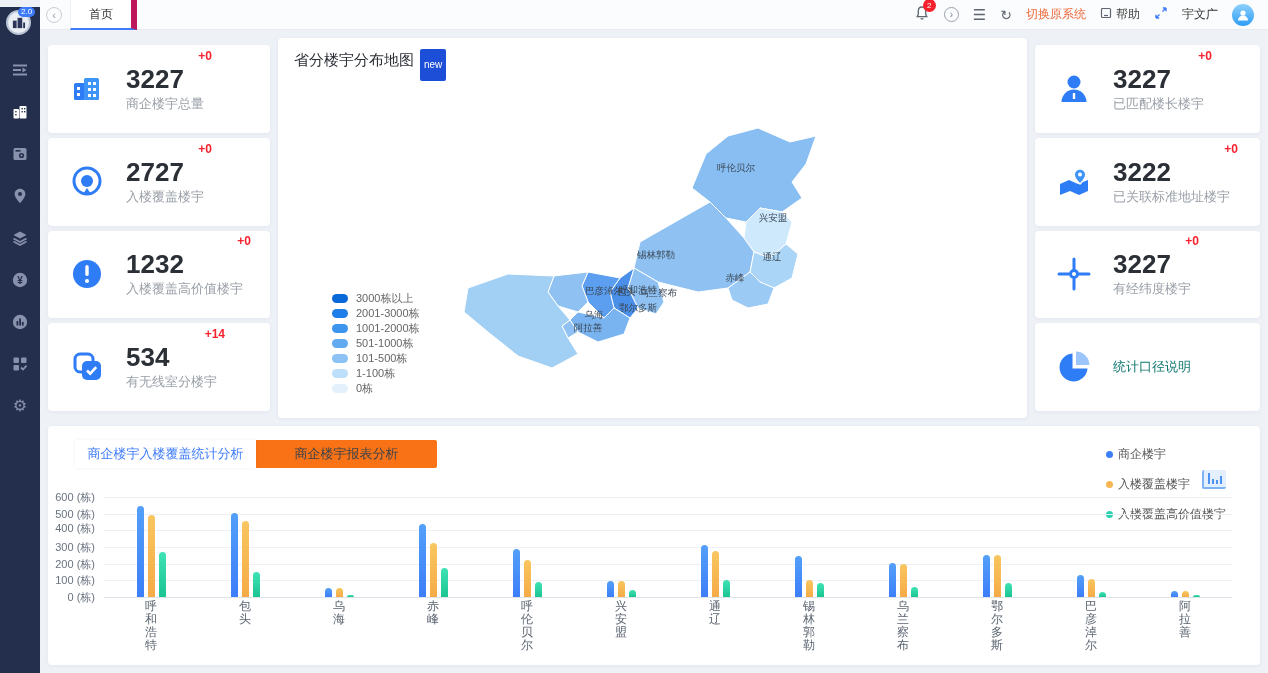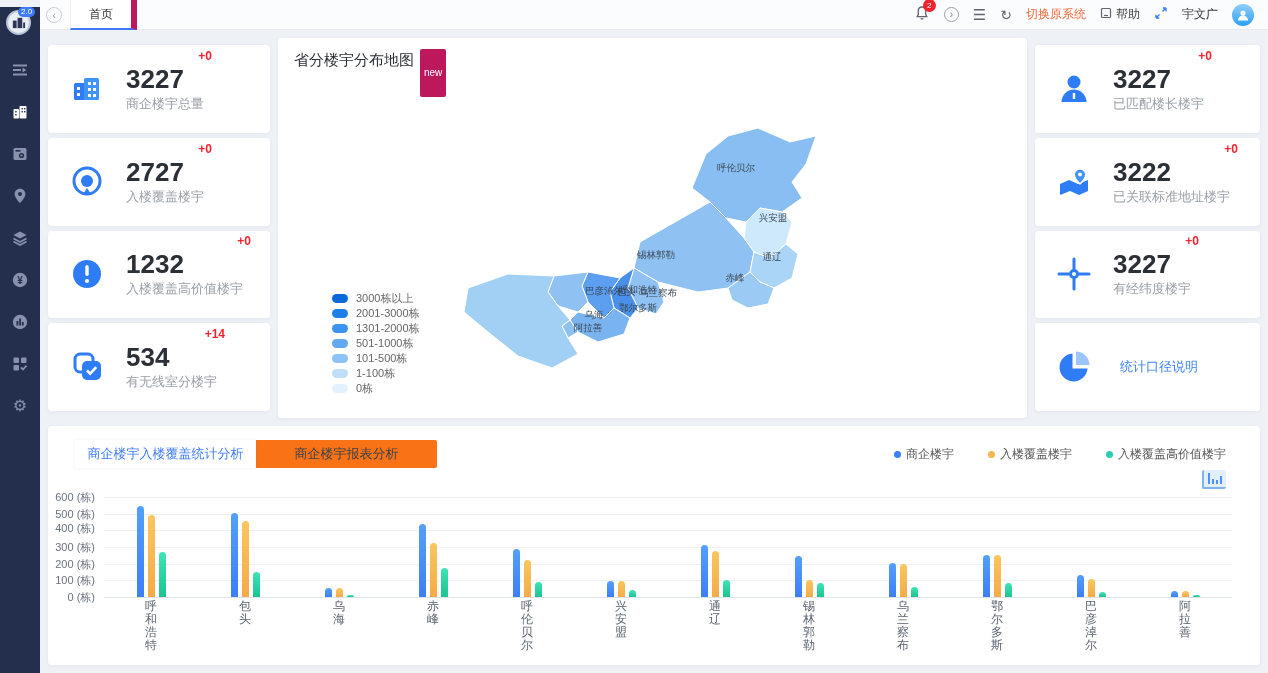--- a/index.html
+++ b/index.html
@@ -44,41 +44,41 @@
   .top-section { display:flex; gap:8px; height:380px; }
   .stat-col { width:222px; display:flex; flex-direction:column; gap:5px; padding:7px 0; }
   .stat-col.right { width:225px; }
   .stat-card { background:#fff; border-radius:4px; flex:1; display:flex; align-items:center;
     padding:0 14px 0 20px; box-shadow:0 1px 4px rgba(31,56,118,.05); cursor:pointer; }
   .stat-icon { width:38px; height:38px; flex:none; display:flex; align-items:center; justify-content:center; }
   .stat-text { margin-left:20px; position:relative; }
   .stat-delta { color:#f5222d; font-size:12px; font-weight:bold; position:absolute; top:-16px; right:-8px; white-space:nowrap; }
   .stat-value { font-size:26px; font-weight:bold; color:#2b2f36; line-height:28px; }
   .stat-label { font-size:13px; color:#9aa0a8; margin-top:2px; white-space:nowrap; }
-  .stat-card.note .stat-label { margin:7px; color:#3b82f6; }
+  .stat-card.note .stat-label { margin:0; color:#0f766e; }
 
   
   .map-panel { flex:1; background:#fff; border-radius:4px; position:relative; box-shadow:0 1px 4px rgba(31,56,118,.05); }
   .map-title-row { padding:13px 0 0 16px; font-size:15px; color:#2b2f36; display:flex; align-items:flex-start; gap:6px; }
-  .new-badge { background:#be185d; color:#fff; font-size:10px; border-radius:2px; padding:18px 4px; line-height:12px; margin-top:-2px; }
+  .new-badge { background:#1d4ed8; color:#fff; font-size:10px; border-radius:2px; padding:10px 4px; line-height:12px; margin-top:-2px; }
   .map-legend { position:absolute; left:54px; bottom:22px; display:flex; flex-direction:column; }
   .map-legend-item { display:flex; align-items:center; gap:8px; cursor:pointer; }
   .map-legend-swatch { width:16px; height:9px; border-radius:4.5px; }
   .map-legend-label { font-size:11px; color:#666; }
   .map-svg { position:absolute; left:182px; top:88px; }
   .map-svg polygon { stroke:#fff; stroke-width:1; cursor:pointer; }
   .map-svg text { font-size:9.5px; fill:#3a4654; pointer-events:none; }
 
   
   .chart-panel { margin-top:8px; background:#fff; border-radius:4px; height:239px; position:relative;
     box-shadow:0 1px 4px rgba(31,56,118,.05); }
   .tabs-row { position:absolute; left:27px; top:14px; display:flex; background:#f97316; border-radius:2px; }
   .chart-tab { width:181px; height:28px; line-height:28px; text-align:center; font-size:13px; color:#3c424a; cursor:pointer; }
   .chart-tab.active { background:#fff; color:#3e7bfa; box-shadow:0 0 4px rgba(0,0,0,.06); }
-  .chart-legend { position:absolute; right:34px; top:20px; display:flex; gap:34px; }
+  .chart-legend { position:absolute; right:34px; top:20px; display:flex; gap:13px;flex-direction:column; }
   .chart-legend-item { display:flex; align-items:center; gap:5px; cursor:pointer; }
   .chart-legend-dot { width:7px; height:7px; border-radius:50%; }
   .chart-legend-label { font-size:12px; color:#555; }
   .toolbox { position:absolute; right:34px; top:44px; width:24px; height:19px; background:#e3effc;
     border-radius:2px; display:flex; align-items:flex-end; justify-content:center; gap:2px; padding:3px 4px; cursor:pointer;
     border-left:2px solid #7fb2f2; border-bottom:2px solid #7fb2f2; }
   .toolbox i { display:block; width:3px; background:#4d92f2; }
   .y-labels { position:absolute; left:0; top:71px; width:47px; height:100px; }
   .y-label { position:absolute; right:0; transform:translateY(-50%); font-size:11px; color:#6a7380; white-space:nowrap; }
   .plot { position:absolute; left:56px; right:28px; top:71px; height:100px; }
@@ -337,21 +337,21 @@
           <div class="map-legend-item">
             <span class="map-legend-swatch" style="background:#0a69d9"></span>
             <span class="map-legend-label">3000栋以上</span>
           </div>
           <div class="map-legend-item">
             <span class="map-legend-swatch" style="background:#1f7fe8"></span>
             <span class="map-legend-label">2001-3000栋</span>
           </div>
           <div class="map-legend-item">
             <span class="map-legend-swatch" style="background:#3d94ee"></span>
-            <span class="map-legend-label">1301-2000栋</span>
+            <span class="map-legend-label">1001-2000栋</span>
           </div>
           <div class="map-legend-item">
             <span class="map-legend-swatch" style="background:#62aaf0"></span>
             <span class="map-legend-label">501-1000栋</span>
           </div>
           <div class="map-legend-item">
             <span class="map-legend-swatch" style="background:#8cc3f4"></span>
             <span class="map-legend-label">101-500栋</span>
           </div>
           <div class="map-legend-item">

